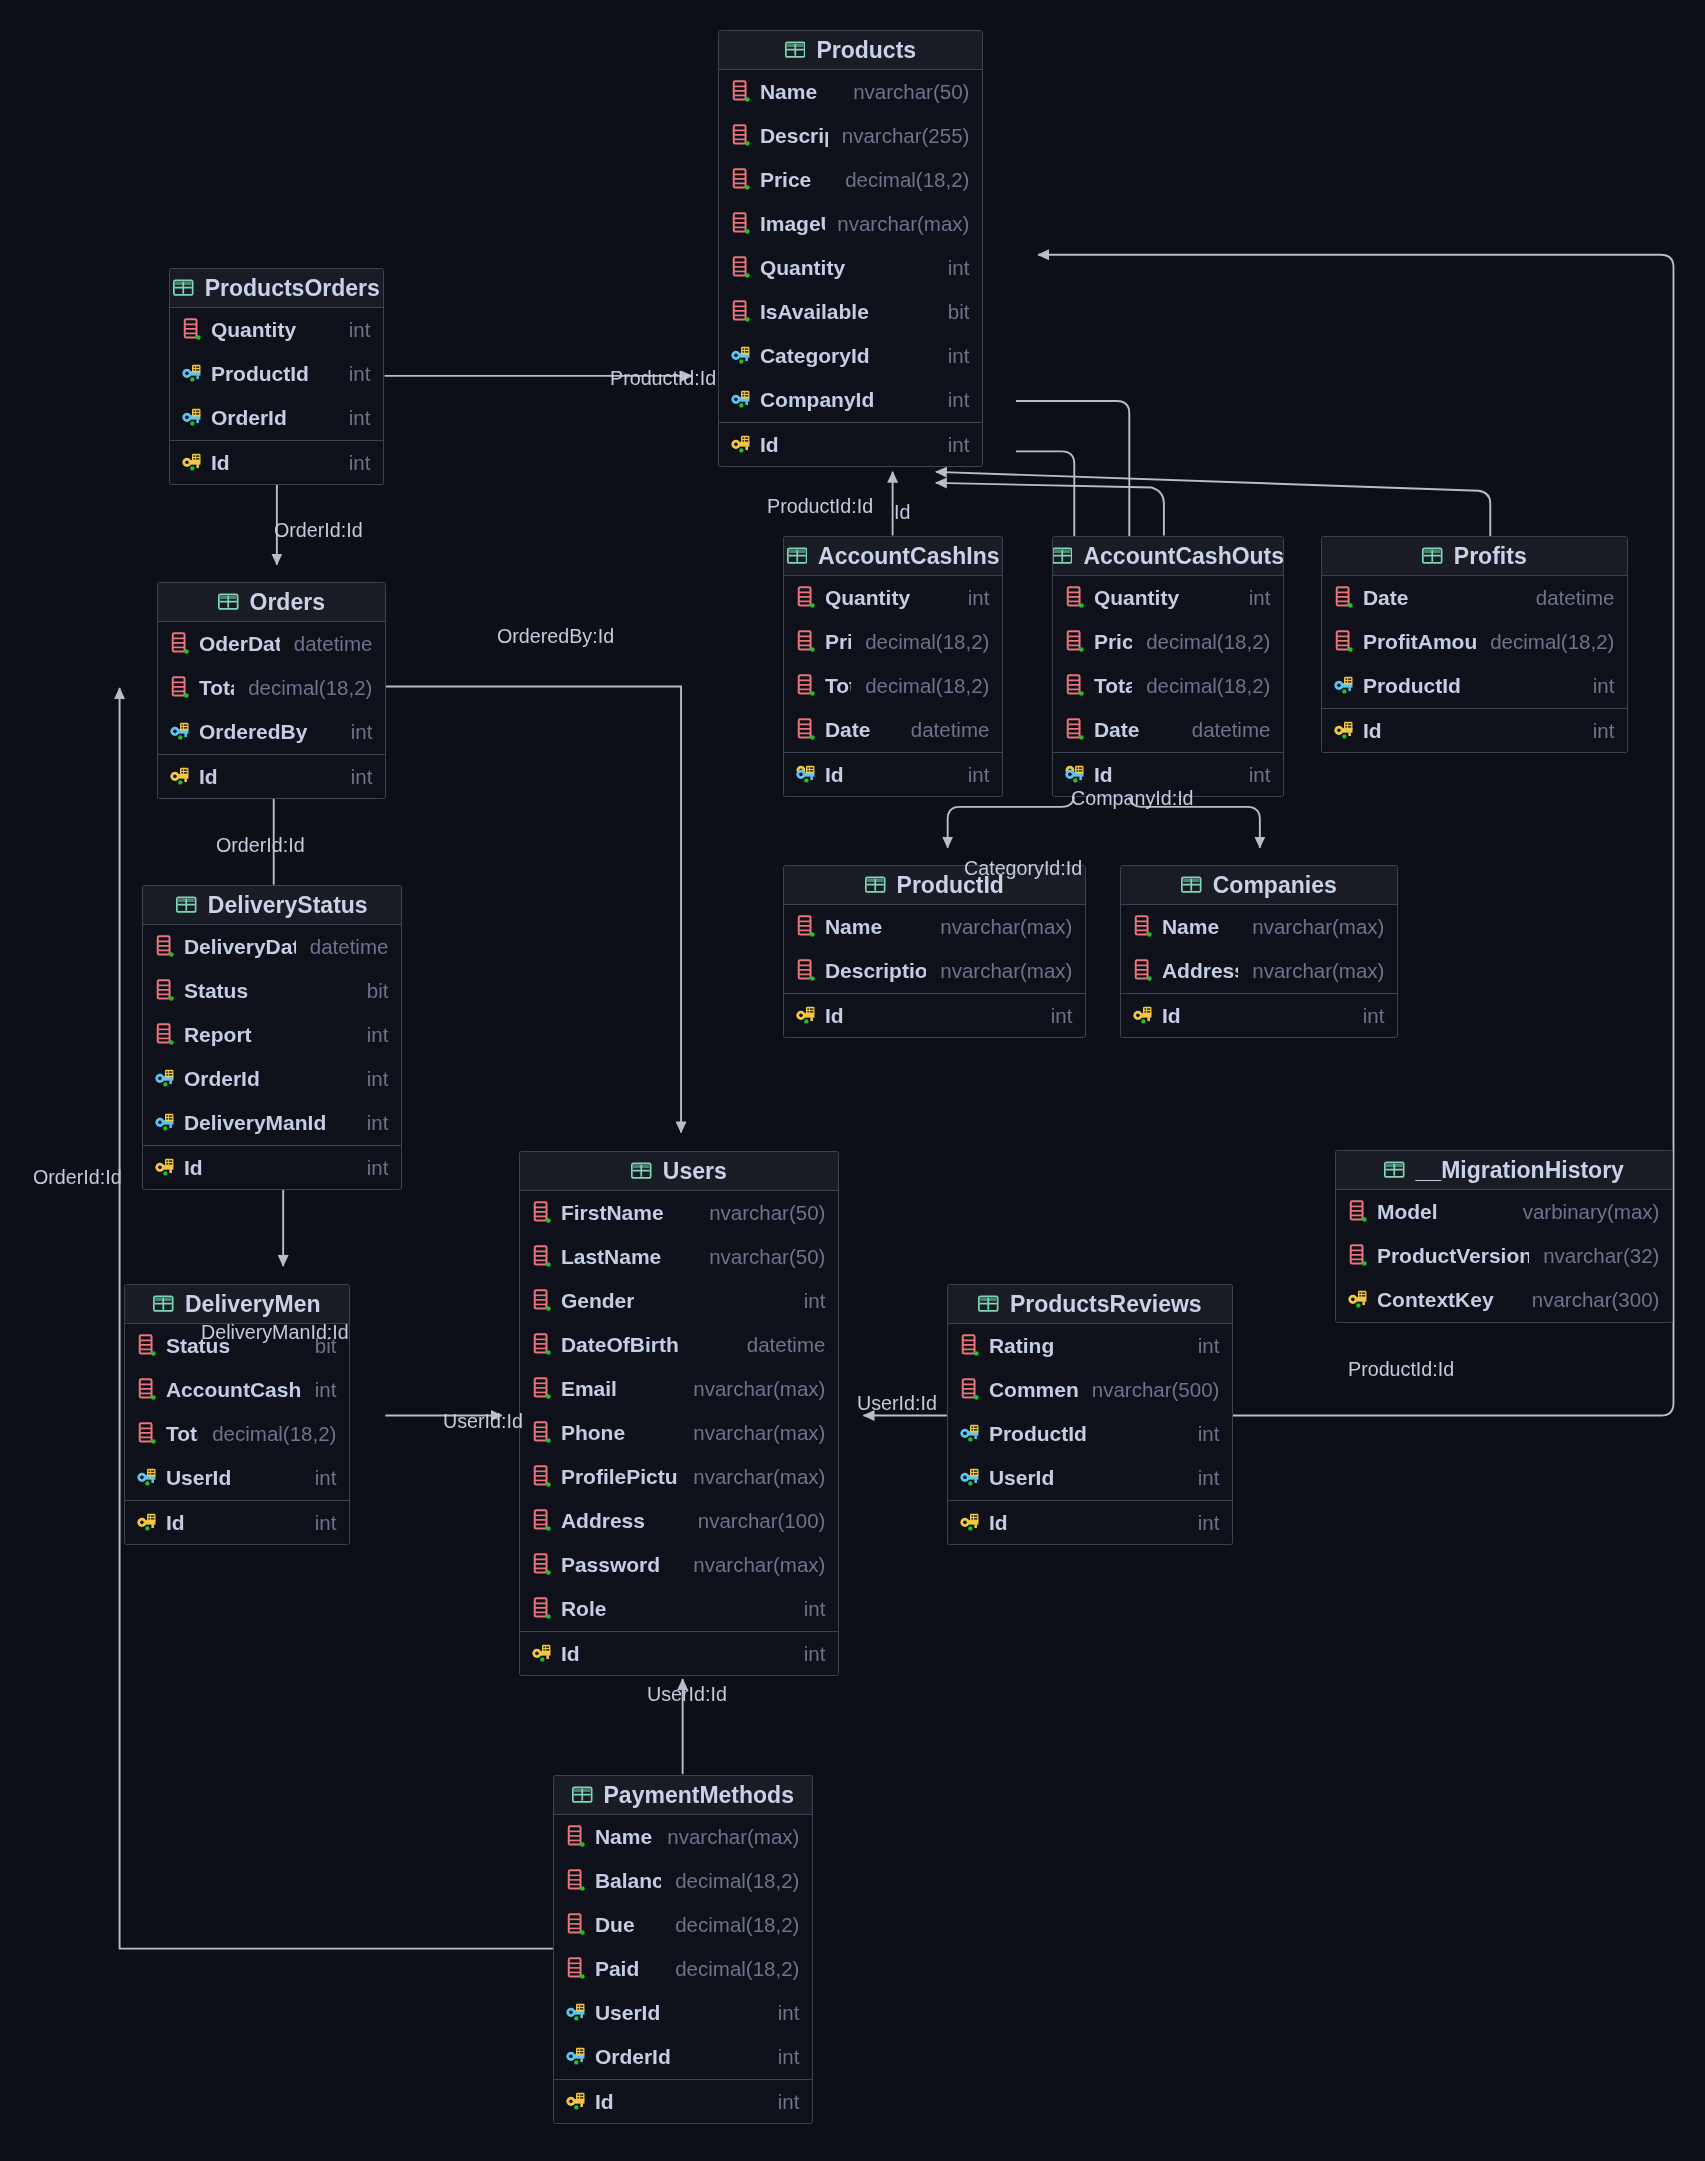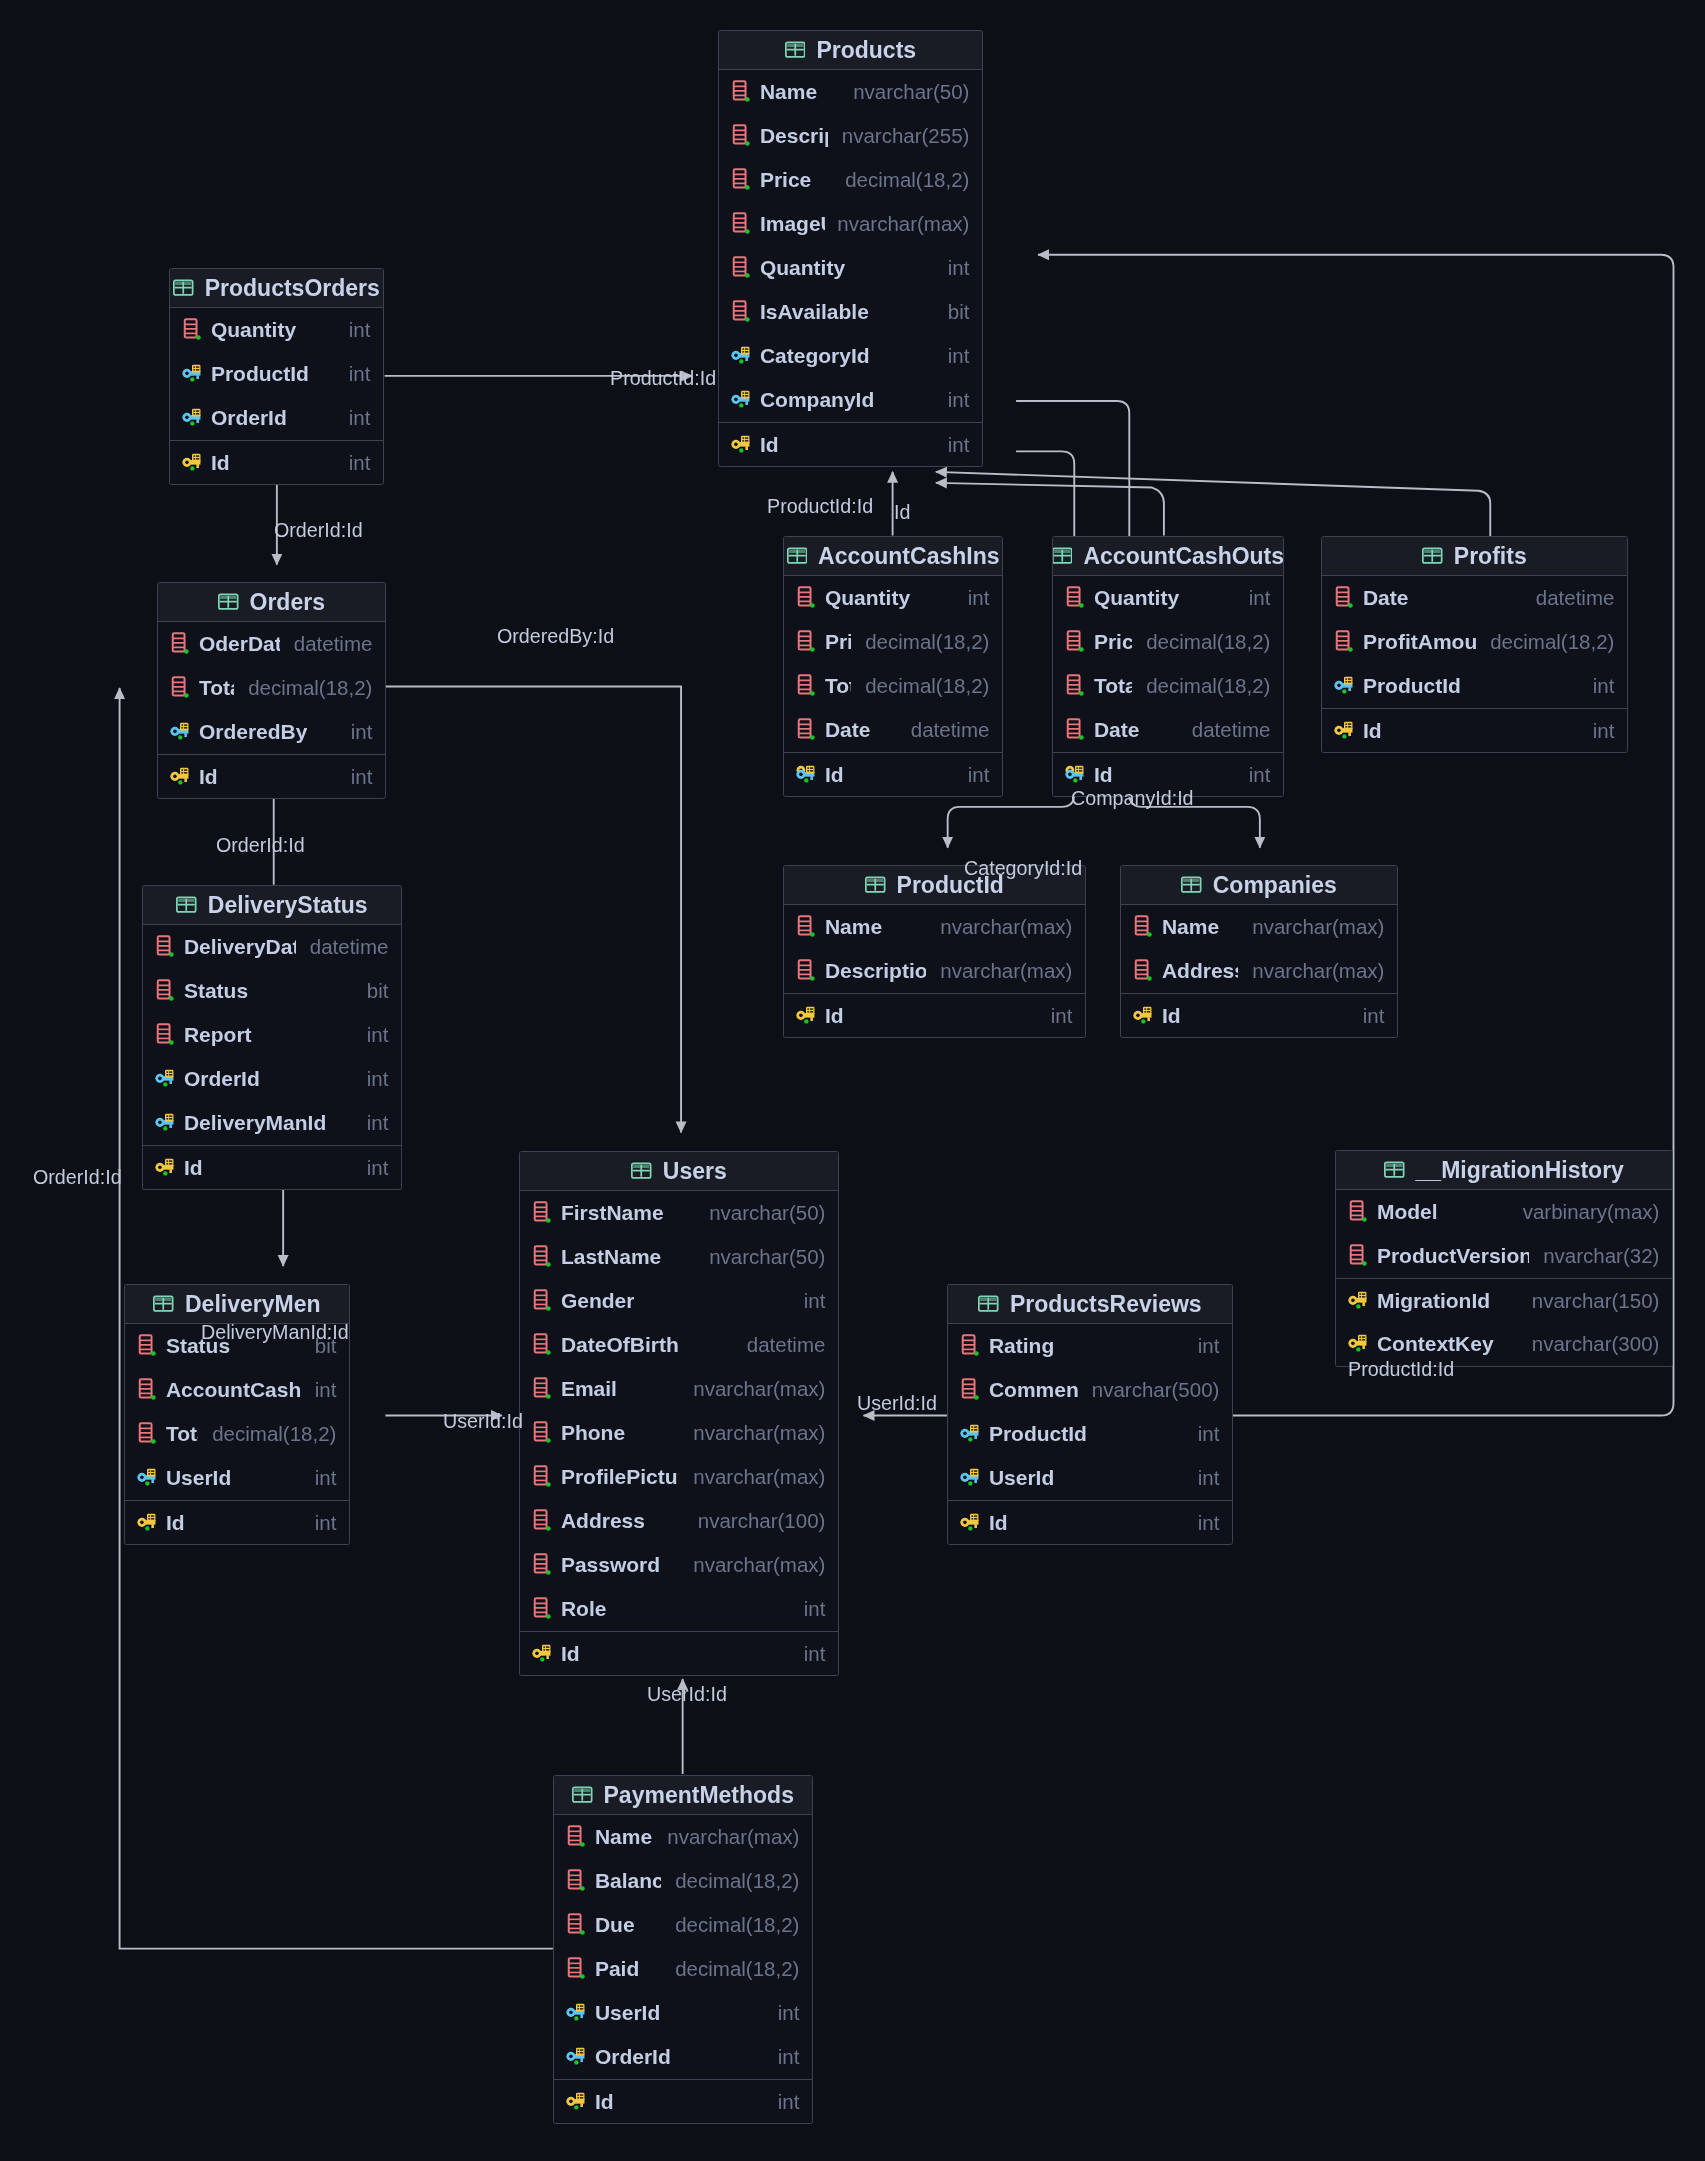--- a/index.html
+++ b/index.html
@@ -1114,36 +1114,20 @@
             <svg class="ficon" viewBox="0 0 24 26">
               <rect x="4" y="1.5" width="13" height="20" rx="1.5" fill="none" stroke="#e8747c" stroke-width="2.2"></rect>
               <line x1="4" y1="7" x2="17" y2="7" stroke="#e8747c" stroke-width="1.8"></line>
               <line x1="4" y1="12" x2="17" y2="12" stroke="#e8747c" stroke-width="1.8"></line>
               <line x1="4" y1="17" x2="17" y2="17" stroke="#e8747c" stroke-width="1.8"></line>
               <circle cx="19" cy="21.5" r="2.6" fill="#19c328"></circle>
             </svg>
             <span class="fname">ProductVersion</span>
             <span class="ftype squeeze">nvarchar(32)</span>
           </div>
-          <div class="row pk-sep">
-            <svg class="ficon" viewBox="0 0 26 26">
-              <circle cx="7" cy="12.5" r="5.4" fill="#f2c744"></circle>
-              <circle cx="7" cy="12.5" r="2.1" fill="#0e1119"></circle>
-              <rect x="11" y="9.8" width="12" height="5.4" fill="#f2c744"></rect>
-              <rect x="13" y="2.4" width="10" height="9" rx="1.4" fill="#f2c744"></rect>
-              <rect x="14.6" y="4.2" width="2" height="1.8" fill="#2b2410"></rect>
-              <rect x="17.6" y="4.2" width="4" height="1.8" fill="#2b2410"></rect>
-              <rect x="14.6" y="7.4" width="2" height="1.8" fill="#2b2410"></rect>
-              <rect x="17.6" y="7.4" width="4" height="1.8" fill="#2b2410"></rect>
-              <rect x="18.2" y="14.6" width="3" height="4.6" fill="#f2c744"></rect>
-              <circle cx="13.4" cy="19.6" r="2.6" fill="#19c328"></circle>
-            </svg>
-            <span class="fname">MigrationId</span>
-            <span class="ftype">nvarchar(150)</span>
-          </div>
           <div class="row">
             <svg class="ficon" viewBox="0 0 26 26">
               <circle cx="7" cy="12.5" r="5.4" fill="#f2c744"></circle>
               <circle cx="7" cy="12.5" r="2.1" fill="#0e1119"></circle>
               <rect x="11" y="9.8" width="12" height="5.4" fill="#f2c744"></rect>
               <rect x="13" y="2.4" width="10" height="9" rx="1.4" fill="#f2c744"></rect>
               <rect x="14.6" y="4.2" width="2" height="1.8" fill="#2b2410"></rect>
               <rect x="17.6" y="4.2" width="4" height="1.8" fill="#2b2410"></rect>
               <rect x="14.6" y="7.4" width="2" height="1.8" fill="#2b2410"></rect>
               <rect x="17.6" y="7.4" width="4" height="1.8" fill="#2b2410"></rect>

